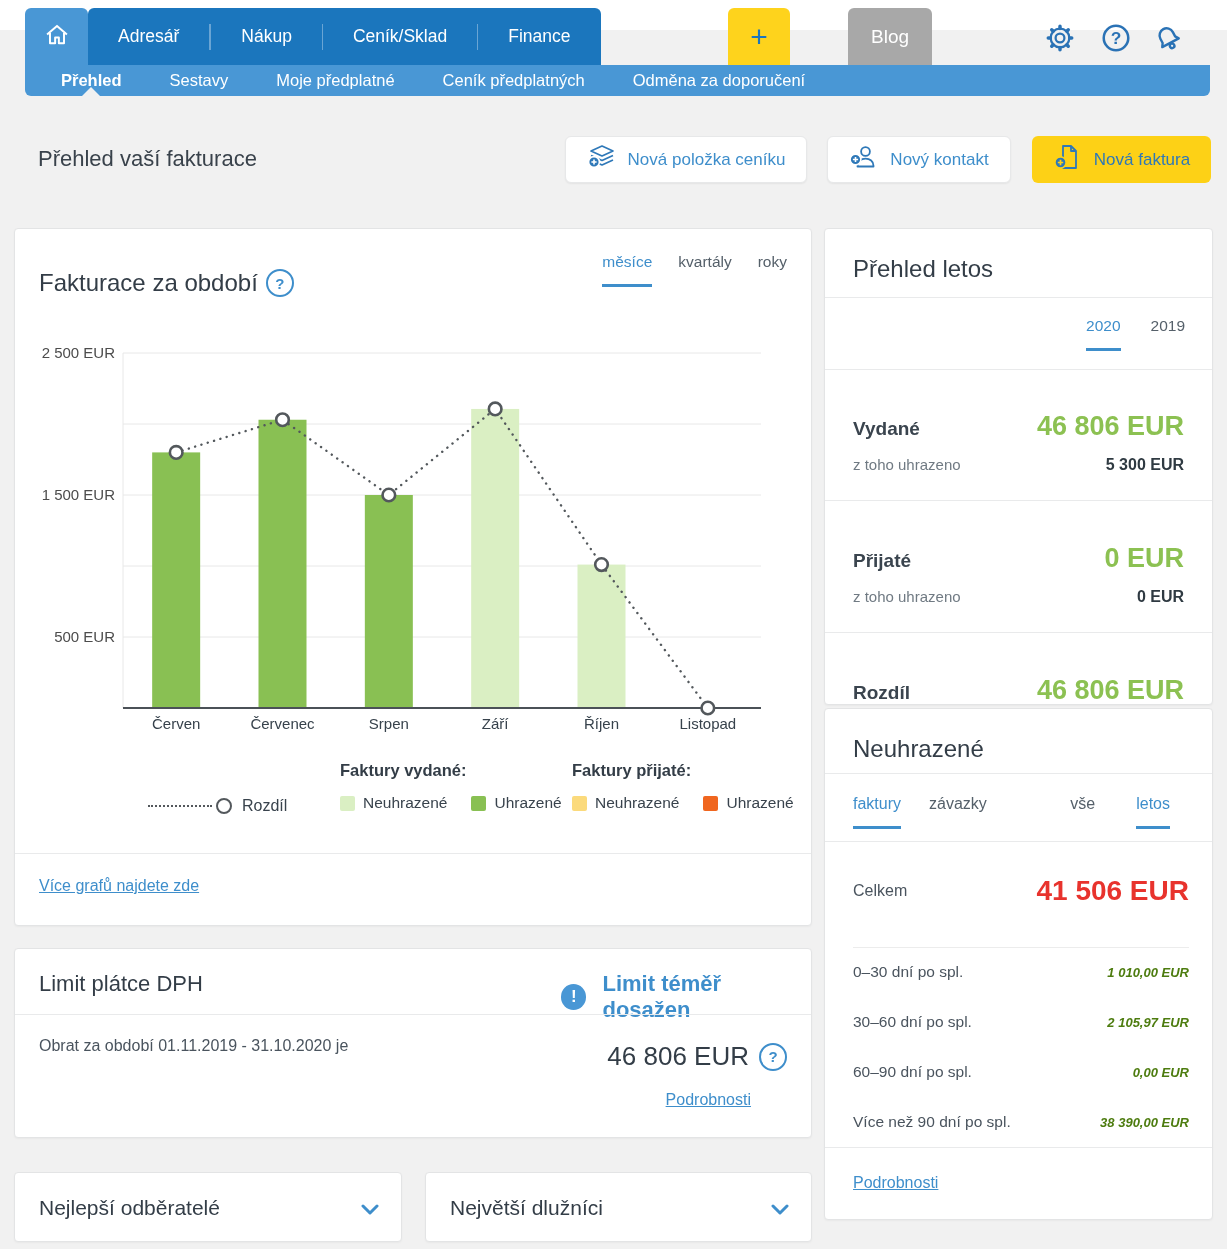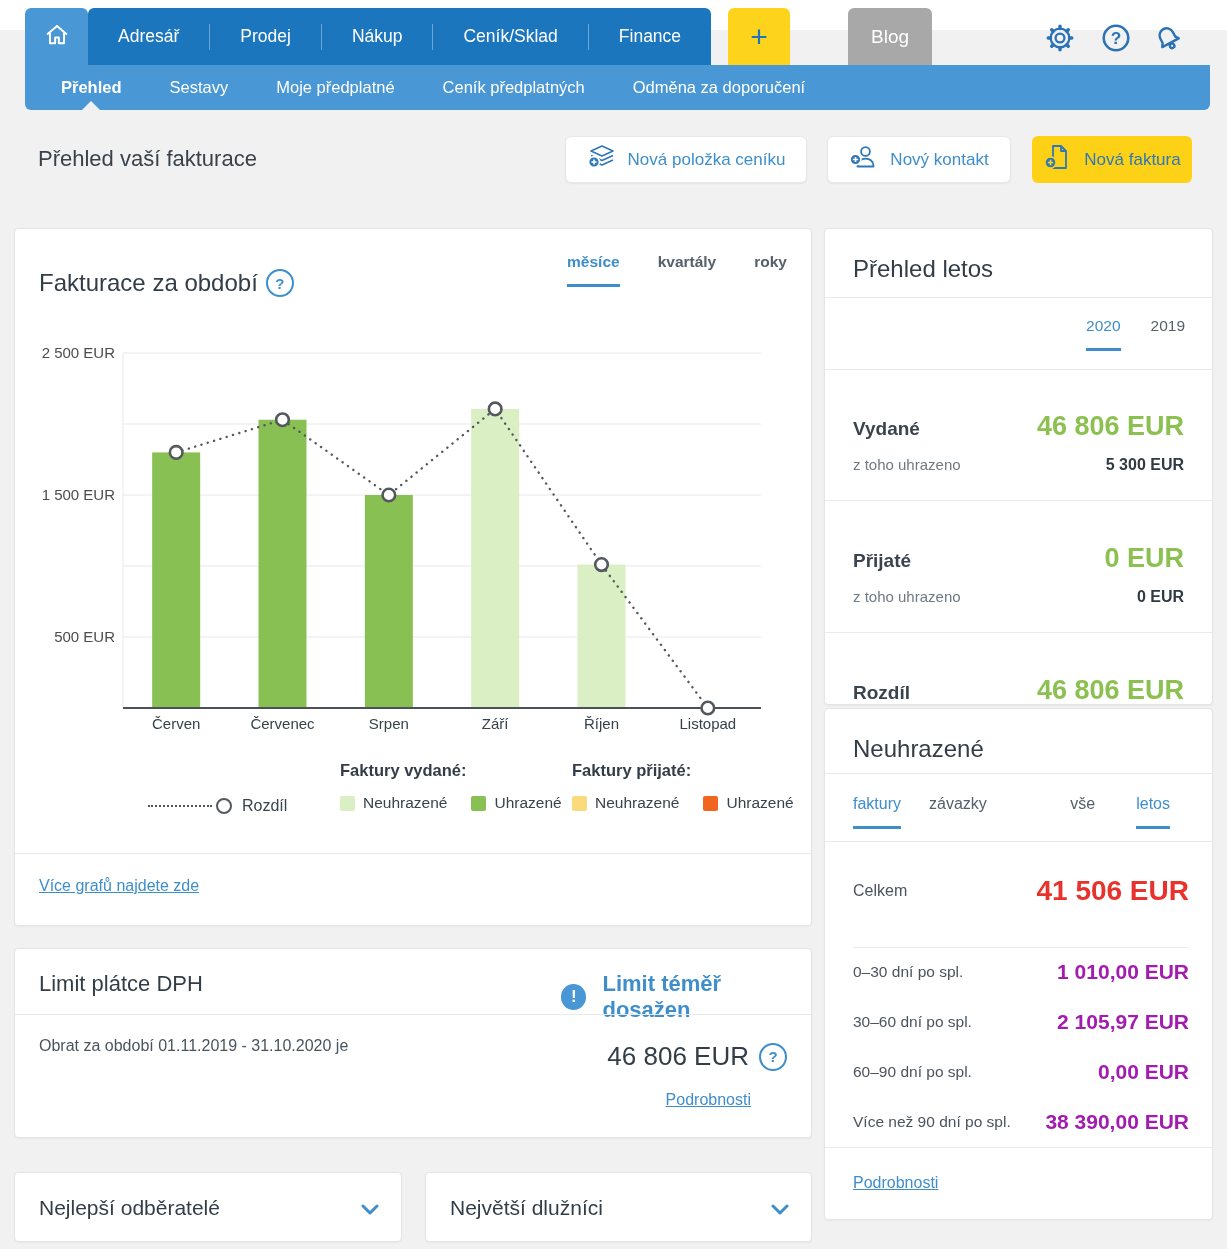--- a/index.html
+++ b/index.html
@@ -14,46 +14,46 @@
     display:flex;align-items:stretch;}
   .nav-item{display:flex;align-items:center;padding:0 30px;color:#fff;font-size:17.5px;cursor:pointer;white-space:nowrap;}
   .nav-sep{width:1px;height:26px;background:rgba(255,255,255,.35);align-self:center;}
   .plus-tab{position:absolute;left:728px;top:8px;width:62px;height:57px;background:#fed31c;border-radius:6px 6px 0 0;
     display:flex;align-items:center;justify-content:center;color:#1b76bd;font-size:30px;font-weight:400;cursor:pointer;}
   .blog-tab{position:absolute;left:848px;top:8px;width:84px;height:57px;background:#a8a8a8;border-radius:6px 6px 0 0;
     display:flex;align-items:center;justify-content:center;color:#fff;font-size:19px;cursor:pointer;}
   .top-icon{position:absolute;top:22px;width:32px;height:32px;cursor:pointer;}
   .icon-gear{left:1044px;} .icon-help{left:1100px;} .icon-bell{left:1152px;}
 
-  .subnav{position:absolute;left:25px;top:65px;width:1185px;height:45px;background:#4997d5;
+  .subnav{position:absolute;left:25px;top:65px;width:1185px;height:31px;background:#4997d5;
     border-radius:0 0 6px 6px;display:flex;align-items:stretch;padding-left:12px;box-sizing:border-box;}
   .subnav-item{position:relative;display:flex;align-items:center;padding:0 24px;color:#fff;font-size:16.5px;cursor:pointer;white-space:nowrap;}
   .subnav-item.active{font-weight:700;}
   .notch{position:absolute;bottom:0;left:50%;transform:translateX(-50%);width:0;height:0;
     border-left:9px solid transparent;border-right:9px solid transparent;border-bottom:9px solid #f1f1f1;}
 
   
   .page-title{position:absolute;left:38px;top:146px;font-size:22px;color:#39424b;}
   .btn{position:absolute;top:136px;height:47px;border-radius:6px;display:flex;align-items:center;justify-content:center;
     gap:11px;box-sizing:border-box;cursor:pointer;font-size:17px;}
   .btn-white{background:#fff;border:1px solid #e7e8e9;box-shadow:0 1px 2px rgba(0,0,0,.06);color:#3e8ecb;}
   .btn-yellow{background:#fdd116;color:#2e78b8;font-weight:400;}
   .btn-pricelist{left:565px;width:242px;}
   .btn-contact{left:827px;width:184px;}
-  .btn-invoice{left:1032px;width:160px;}
+  .btn-invoice{left:1032px;width:179px;}
 
   
   .card{position:absolute;background:#fff;border:1px solid #e3e4e5;border-radius:4px;box-sizing:border-box;
     box-shadow:0 1px 2px rgba(0,0,0,.04);}
   .divider{position:absolute;left:0;right:0;border-top:1px solid #e9eaeb;}
 
   
   .chart-card{left:14px;top:228px;width:798px;height:698px;}
   .chart-title{position:absolute;left:24px;top:40px;font-size:24px;color:#333d47;display:flex;align-items:center;gap:8px;}
-  .chart-tabs{position:absolute;right:24px;top:24px;display:flex;gap:38px;font-weight:bold;}
+  .chart-tabs{position:absolute;right:24px;top:24px;display:flex;gap:26px;}
   .tab{font-size:15.5px;color:#55606a;padding-bottom:13px;border-bottom:3px solid transparent;cursor:pointer;}
   .tab.active{color:#3e8ecb;border-bottom-color:#3e8ecb;}
   #chart{position:absolute;left:0;top:100px;width:798px;height:412px;}
   .legend{position:absolute;left:0;top:530px;width:798px;height:90px;}
   .lg-rozdil{position:absolute;left:133px;top:38px;display:flex;align-items:center;gap:10px;}
   .lg-dotline{width:64px;height:0;border-top:2px dotted #53585c;}
   .lg-circle{width:12px;height:12px;border:2.5px solid #53585c;border-radius:50%;background:#fff;margin-left:-6px;}
   .lg-rozdil-label{font-size:16px;color:#39434d;}
   .lg-group{position:absolute;top:2px;}
   .lg-issued{left:325px;} .lg-received{left:557px;}
@@ -112,42 +112,41 @@
   .sc2-tabs-right{position:absolute;right:42px;top:86px;display:flex;gap:41px;}
   .sc2-tab{font-size:16px;}
   .sc2-div2{top:132px;}
   .celkem-row{position:absolute;left:28px;right:23px;top:166px;display:flex;justify-content:space-between;align-items:center;}
   .celkem-label{font-size:16px;color:#4a545e;}
   .celkem-value{font-size:28px;font-weight:700;color:#e8332d;}
   .thin-div{position:absolute;left:28px;right:23px;top:238px;border-top:1px solid #ececec;}
   .aging{position:absolute;left:28px;right:23px;top:238px;}
   .aging-row{display:flex;justify-content:space-between;align-items:center;height:50px;}
   .aging-label{font-size:15.5px;color:#4a545e;}
-  .aging-value{font-size:21px;font-weight:700;color:#a21caf;}
+  .aging-value{font-size:13px;font-weight:700;color:#4d7c0f;font-style:italic;}
   .sc2-div3{top:438px;}
   .sc2-link{position:absolute;left:28px;top:465px;font-size:16px;}
 </style>
 </head>
 <body>
 
 <div class="stage">
   <div class="top-white"></div>
 
   <div class="home-tab">
     <span>
       <svg width="28" height="28" viewBox="0 0 24 24" fill="none" stroke="#ffffff" stroke-width="1.7" stroke-linejoin="round">
         <path d="M3.5 11.5 L12 4.2 L20.5 11.5"></path>
           <path d="M6 10.2 V19 h4.4 v-4.8 h3.2 V19 H18 v-8.8"></path>
       </svg>
     </span>
   </div>
   <div class="nav-block" id="nav-items">
       <div class="nav-item">Adresář</div>
       <div class="nav-sep"></div>
-      <div class="nav-item">Prodej</div>
       <div class="nav-sep"></div>
       <div class="nav-item">Nákup</div>
       <div class="nav-sep"></div>
       <div class="nav-item">Ceník/Sklad</div>
       <div class="nav-sep"></div>
       <div class="nav-item">Finance</div>
     </div>
   <div class="plus-tab">+</div>
   <div class="blog-tab">Blog</div>
 

